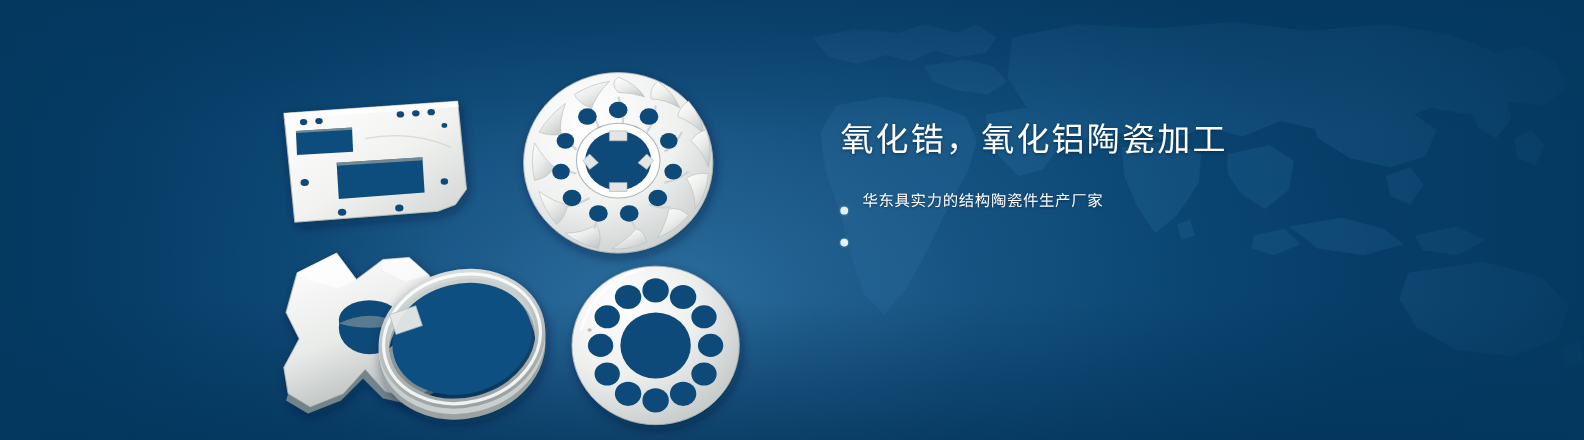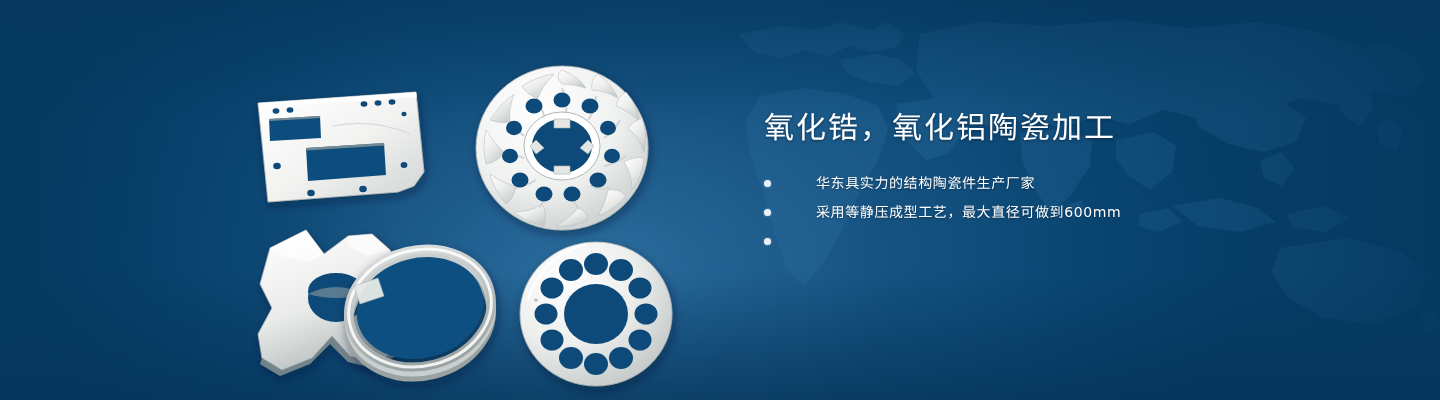--- a/index.html
+++ b/index.html
@@ -93,24 +93,23 @@
     text-shadow: 0 1px 3px rgba(0,22,44,0.55);
     white-space: nowrap;
   }
   .bullets {
     list-style: none;
     margin: 23px 0 0 0;
     padding: 0;
   }
   .bullet-row {
     display: flex;
-    align-items: center;
+    align-items: flex-end;
     height: 24px;
     margin-bottom: 5px;
-    gap: 32px;
   }
   .bullet-dot {
     flex: 0 0 auto;
     width: 7px;
     height: 7px;
     border-radius: 50%;
     background: #e8f1f8;
     margin-right: 13px;
     box-shadow: 0 0 2px rgba(255,255,255,0.5);
   }
@@ -359,21 +358,17 @@
   <div class="copy">
     <h1 class="headline">氧化锆，氧化铝陶瓷加工</h1>
 
     <ul class="bullets">
       <li class="bullet-row">
         <span class="bullet-dot"></span>
         <span class="bullet-text">华东具实力的结构陶瓷件生产厂家</span>
       </li>
       <li class="bullet-row">
         <span class="bullet-dot"></span>
-        <span class="bullet-text">采用等静压成型工艺，最大直径可做到600mm</span>
-      </li>
-      <li class="bullet-row">
-        <span class="bullet-dot"></span>
       </li>
     </ul>
   </div>
 
 </div>
 
 </body></html>

